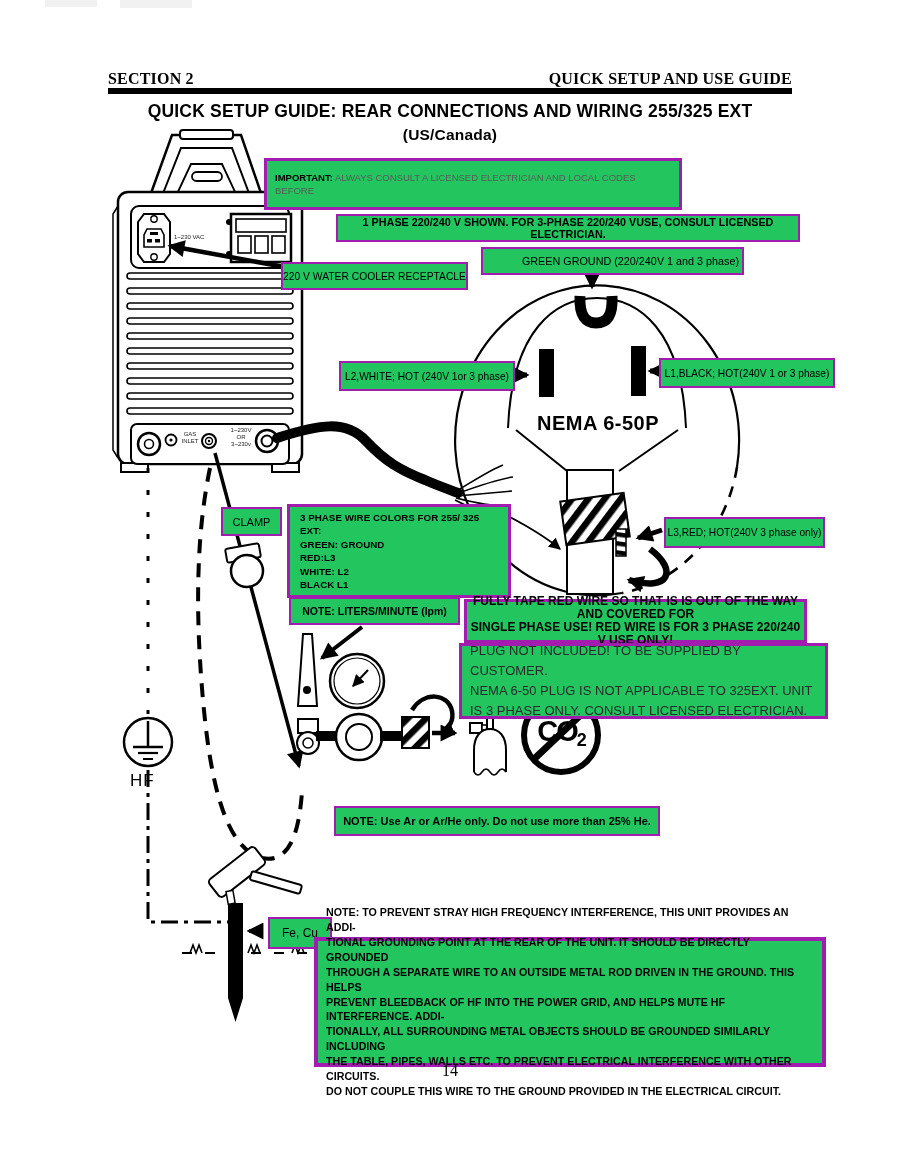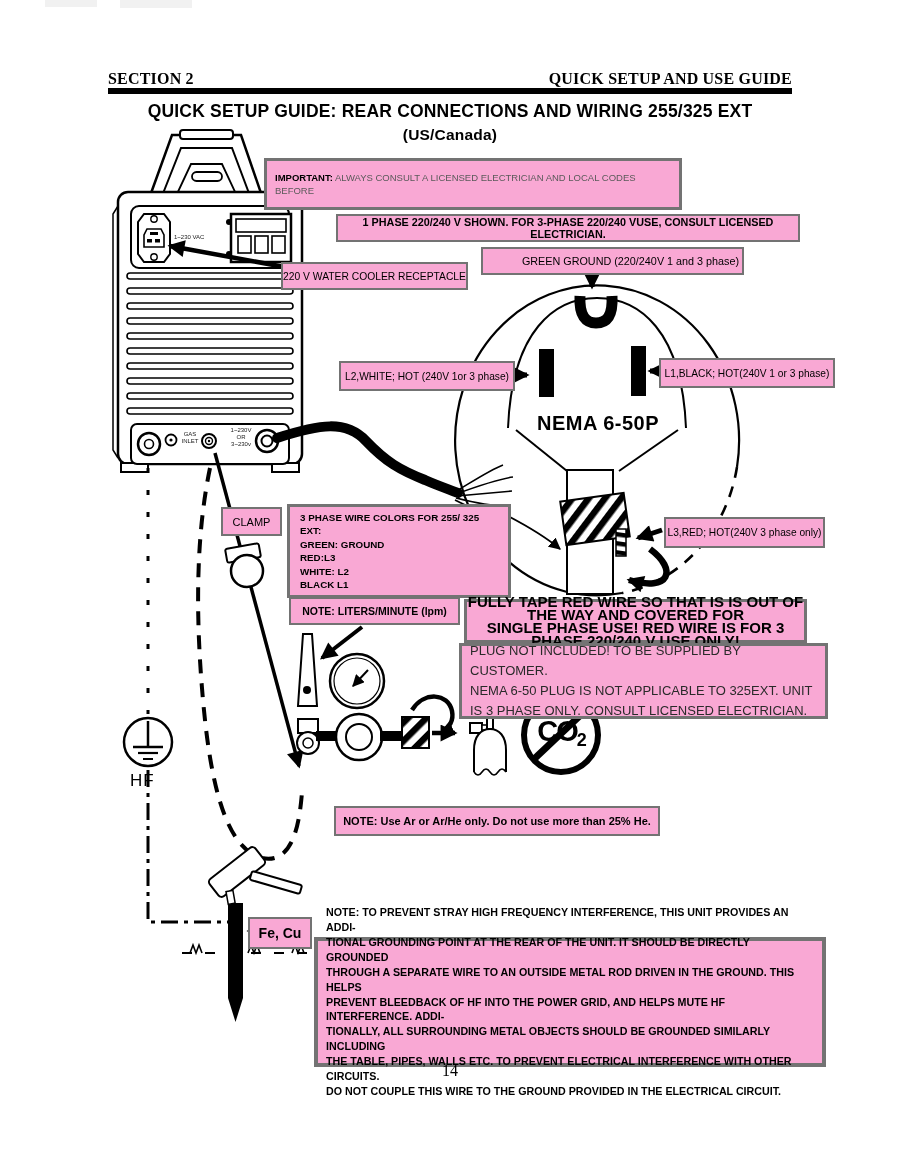--- a/index.html
+++ b/index.html
@@ -1,21 +1,21 @@
 <!DOCTYPE html>
 <html><head>
 <meta charset="utf-8">
 <style>
   html,body{margin:0;padding:0;background:#fff;}
   #page{position:relative;width:900px;height:1165px;background:#fff;overflow:hidden;
         font-family:"Liberation Sans",sans-serif;color:#000;outline:1px solid #e3e3e3;}
   .abs{position:absolute;}
   svg{position:absolute;left:0;top:0;z-index:1;}
   .txt{position:absolute;z-index:3;}
-  .box{position:absolute;z-index:3;border:2px solid #737373;background:#f9a8d4;
+  .box{position:absolute;z-index:3;border:2px solid #a21caf;background:#22c55e;
        display:flex;align-items:center;justify-content:center;text-align:center;
        font-family:"Liberation Sans",sans-serif;}
   .thick{border-width:3px;}
   .hdr{font-family:"Liberation Serif",serif;font-weight:bold;font-size:16px;letter-spacing:.2px;}
   .title{font-weight:bold;font-size:17.5px;letter-spacing:.2px;}
   .small-mach{font-size:6px;line-height:7px;color:#222;z-index:3;position:absolute;text-align:center;}
   .artifact{position:absolute;background:#f1f1f1;z-index:0;}
 </style>
 </head>
 <body>
@@ -246,34 +246,34 @@
   <div class="box thick" style="left:287px;top:504px;width:198px;height:80px;flex-direction:column;align-items:flex-start;justify-content:center;padding:4px 10px;font-size:9.8px;font-weight:bold;line-height:13.5px;text-align:left;">
     <div>3 PHASE WIRE COLORS FOR 255/ 325 EXT:</div>
     <div>GREEN: GROUND</div>
     <div>RED:L3</div>
     <div>WHITE: L2</div>
     <div>BLACK L1</div>
   </div>
 
   <div class="box" style="left:289px;top:597px;width:167px;height:24px;font-size:10.5px;font-weight:600;">NOTE: LITERS/MINUTE (lpm)</div>
 
-  <div class="box thick" style="left:464px;top:599px;width:337px;height:38px;flex-direction:column;font-size:15px;font-weight:bold;line-height:13px;">
+  <div class="box thick" style="left:464px;top:599px;width:337px;height:38px;flex-direction:column;font-size:12px;font-weight:bold;line-height:13px;">
     <div>FULLY TAPE RED WIRE SO THAT IS IS OUT OF THE WAY AND COVERED FOR</div>
     <div>SINGLE PHASE USE!  RED WIRE IS FOR 3 PHASE 220/240 V USE ONLY!</div>
   </div>
 
   <div class="box thick" style="left:459px;top:643px;width:347px;height:66px;flex-direction:column;align-items:flex-start;padding:2px 8px;font-size:13px;line-height:20px;color:#2a2a2a;text-align:left;">
     <div>PLUG NOT INCLUDED!  TO BE SUPPLIED BY CUSTOMER.</div>
     <div>NEMA 6-50 PLUG IS NOT APPLICABLE TO 325EXT.  UNIT</div>
     <div>IS 3 PHASE ONLY.  CONSULT LICENSED ELECTRICIAN.</div>
   </div>
 
   <div class="box" style="left:334px;top:806px;width:322px;height:26px;font-size:11px;font-weight:bold;border-width:2.5px;">NOTE: Use Ar or Ar/He only.  Do not use more than 25% He.</div>
 
-  <div class="box" style="left:248px;top:917px;width:60px;height:28px;font-size:14px;font-weight:bold;">Fe, Cu</div>
+  <div class="box" style="left:268px;top:917px;width:60px;height:28px;font-size:12px;">Fe, Cu</div>
 
   <div class="box" style="left:314px;top:937px;width:488px;height:114px;border-width:4px;flex-direction:column;align-items:flex-start;padding:4px 8px;font-size:10.7px;font-weight:bold;line-height:14.9px;text-align:left;">
     <div>NOTE: TO PREVENT STRAY HIGH FREQUENCY INTERFERENCE, THIS UNIT PROVIDES AN ADDI-</div>
     <div>TIONAL GROUNDING POINT AT THE REAR OF THE UNIT.  IT SHOULD BE DIRECTLY GROUNDED</div>
     <div>THROUGH A SEPARATE WIRE TO AN OUTSIDE METAL ROD DRIVEN IN THE GROUND.  THIS HELPS</div>
     <div>PREVENT BLEEDBACK OF HF INTO THE POWER GRID, AND HELPS MUTE HF INTERFERENCE. ADDI-</div>
     <div>TIONALLY, ALL SURROUNDING METAL OBJECTS SHOULD BE GROUNDED SIMILARLY  INCLUDING</div>
     <div>THE TABLE, PIPES, WALLS ETC. TO PREVENT ELECTRICAL INTERFERENCE WITH OTHER CIRCUITS.</div>
     <div>DO NOT COUPLE THIS WIRE TO THE GROUND PROVIDED IN THE ELECTRICAL CIRCUIT.</div>
   </div>

